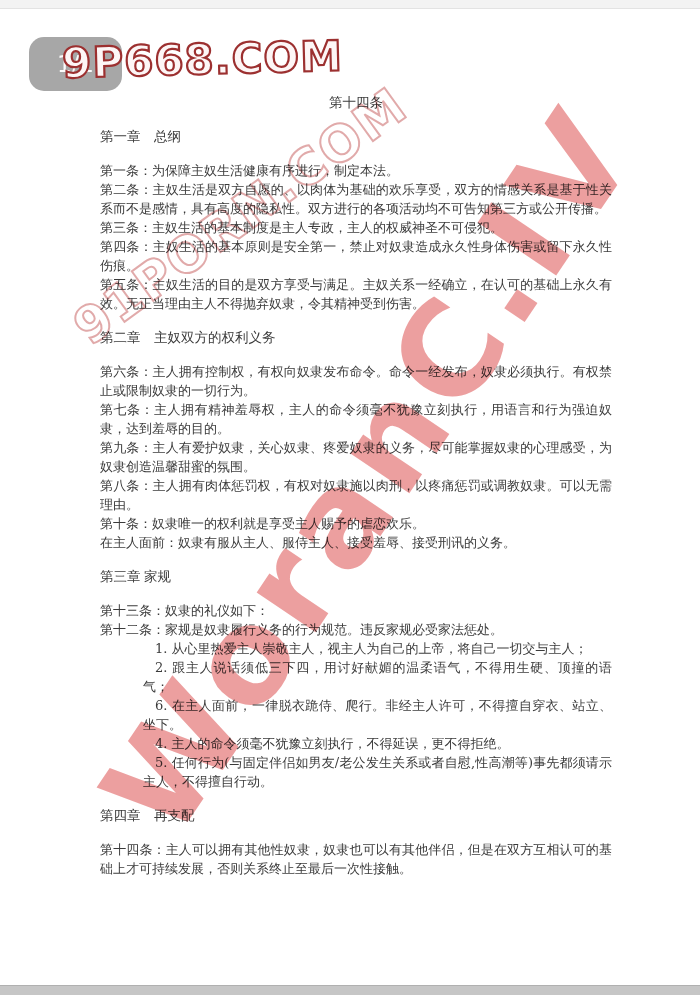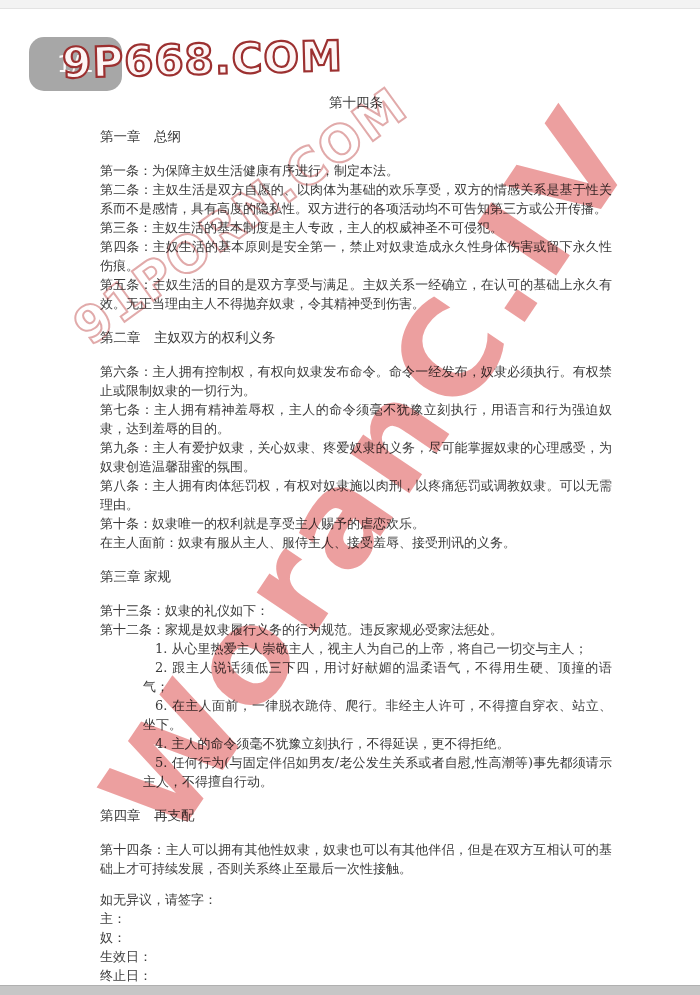--- a/index.html
+++ b/index.html
@@ -119,27 +119,20 @@
       <li data-interactable="false">1. 从心里热爱主人崇敬主人，视主人为自己的上帝，将自己一切交与主人；</li>
       <li data-interactable="false">2. 跟主人说话须低三下四，用讨好献媚的温柔语气，不得用生硬、顶撞的语气；</li>
       <li data-interactable="false">6. 在主人面前，一律脱衣跪侍、爬行。非经主人许可，不得擅自穿衣、站立、坐下。</li>
       <li data-interactable="false">4. 主人的命令须毫不犹豫立刻执行，不得延误，更不得拒绝。</li>
       <li data-interactable="false">5. 任何行为(与固定伴侣如男友/老公发生关系或者自慰,性高潮等)事先都须请示主人，不得擅自行动。</li>
     </ul>
 
     <h2 class="chapter-heading" data-interactable="false">第四章　再支配</h2>
     <p data-interactable="false">第十四条：主人可以拥有其他性奴隶，奴隶也可以有其他伴侣，但是在双方互相认可的基础上才可持续发展，否则关系终止至最后一次性接触。</p>
 
-    <div class="sig-block" data-interactable="false">
-      <p data-interactable="false">如无异议，请签字：</p>
-      <p data-interactable="false">主：</p>
-      <p data-interactable="false">奴：</p>
-      <p data-interactable="false">生效日：</p>
-      <p data-interactable="false">终止日：</p>
-    </div>
   </div>
 
   <div class="wm-outline" data-interactable="false">91PORN.COM</div>
   <div class="wm-large" data-interactable="false">WoranC.IV</div>
 
   <div class="page-badge" data-interactable="false">
     <span data-interactable="false">1/1</span>
   </div>
   <div class="wm-banner" data-interactable="false">9P668.COM</div>
 

